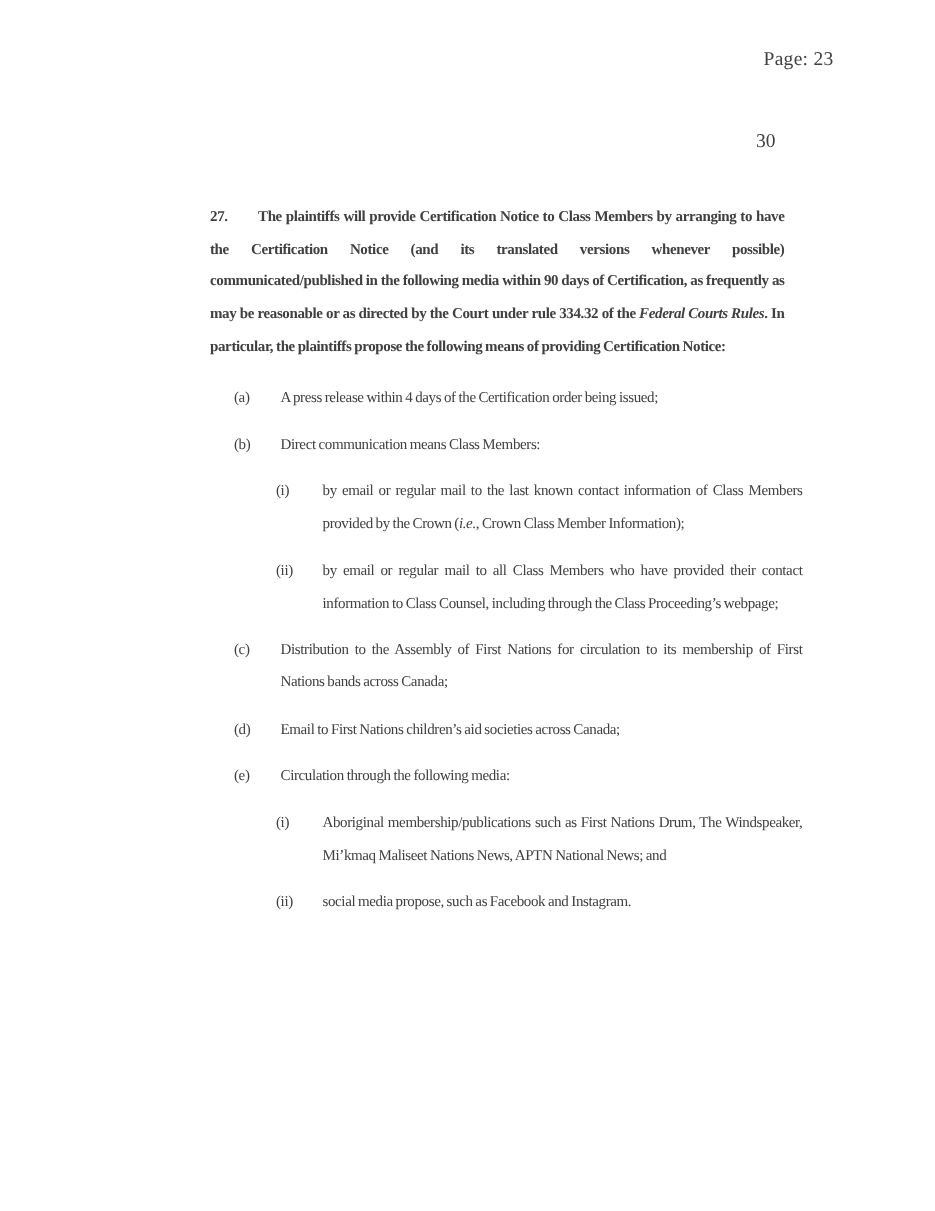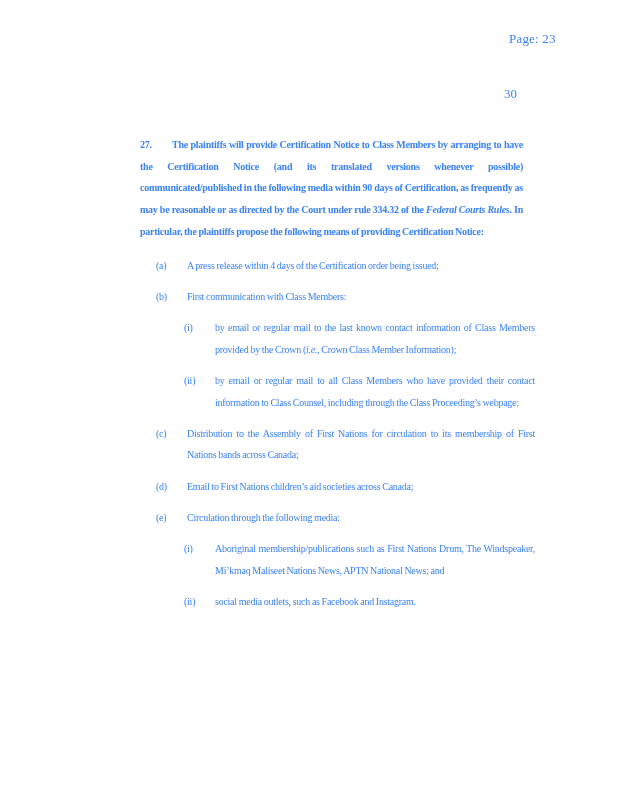--- a/index.html
+++ b/index.html
@@ -7,21 +7,21 @@
     padding: 0;
     background: #ffffff;
   }
   .page {
     position: relative;
     width: 623px;
     height: 807px;
     background: #ffffff;
     overflow: hidden;
     font-family: "Liberation Serif", "DejaVu Serif", serif;
-    color: #3b82f6;
+    color: #404040;
   }
   .header-page-label {
     position: absolute;
     top: 31px;
     left: 509px;
     font-size: 13px;
     letter-spacing: 0.2px;
     white-space: nowrap;
   }
   .doc-page-number {
@@ -81,21 +81,21 @@
 
   <div class="doc-body">
 
     <p class="para"><span class="para-num">27.</span><span>The plaintiffs will provide Certification Notice to Class Members by arranging to have the Certification Notice (and its translated versions whenever possible) communicated/published in the following media within 90 days of Certification, as frequently as may be reasonable or as directed by the Court under rule 334.32 of the </span><span class="it">Federal Courts Rules</span><span>. In particular, the plaintiffs propose the following means of providing Certification Notice:</span></p>
 
     <div class="item">
       <span class="item-label">(a)</span><span>A press release within 4 days of the Certification order being issued;</span>
     </div>
 
     <div class="item">
-      <span class="item-label">(b)</span><span>First communication with Class Members:</span>
+      <span class="item-label">(b)</span><span>Direct communication means Class Members:</span>
     </div>
 
     <div class="item lvl2">
       <span class="item-label">(i)</span><span>by email or regular mail to the last known contact information of Class Members provided by the Crown (</span><span class="it">i.e.</span><span>, Crown Class Member Information);</span>
     </div>
 
     <div class="item lvl2">
       <span class="item-label">(ii)</span><span>by email or regular mail to all Class Members who have provided their contact information to Class Counsel, including through the Class Proceeding’s webpage;</span>
     </div>
 
@@ -109,17 +109,17 @@
 
     <div class="item">
       <span class="item-label">(e)</span><span>Circulation through the following media:</span>
     </div>
 
     <div class="item lvl2">
       <span class="item-label">(i)</span><span>Aboriginal membership/publications such as First Nations Drum, The Windspeaker, Mi’kmaq Maliseet Nations News, APTN National News; and</span>
     </div>
 
     <div class="item lvl2">
-      <span class="item-label">(ii)</span><span>social media outlets, such as Facebook and Instagram.</span>
+      <span class="item-label">(ii)</span><span>social media propose, such as Facebook and Instagram.</span>
     </div>
 
   </div>
 </div>
 
 </body></html>

